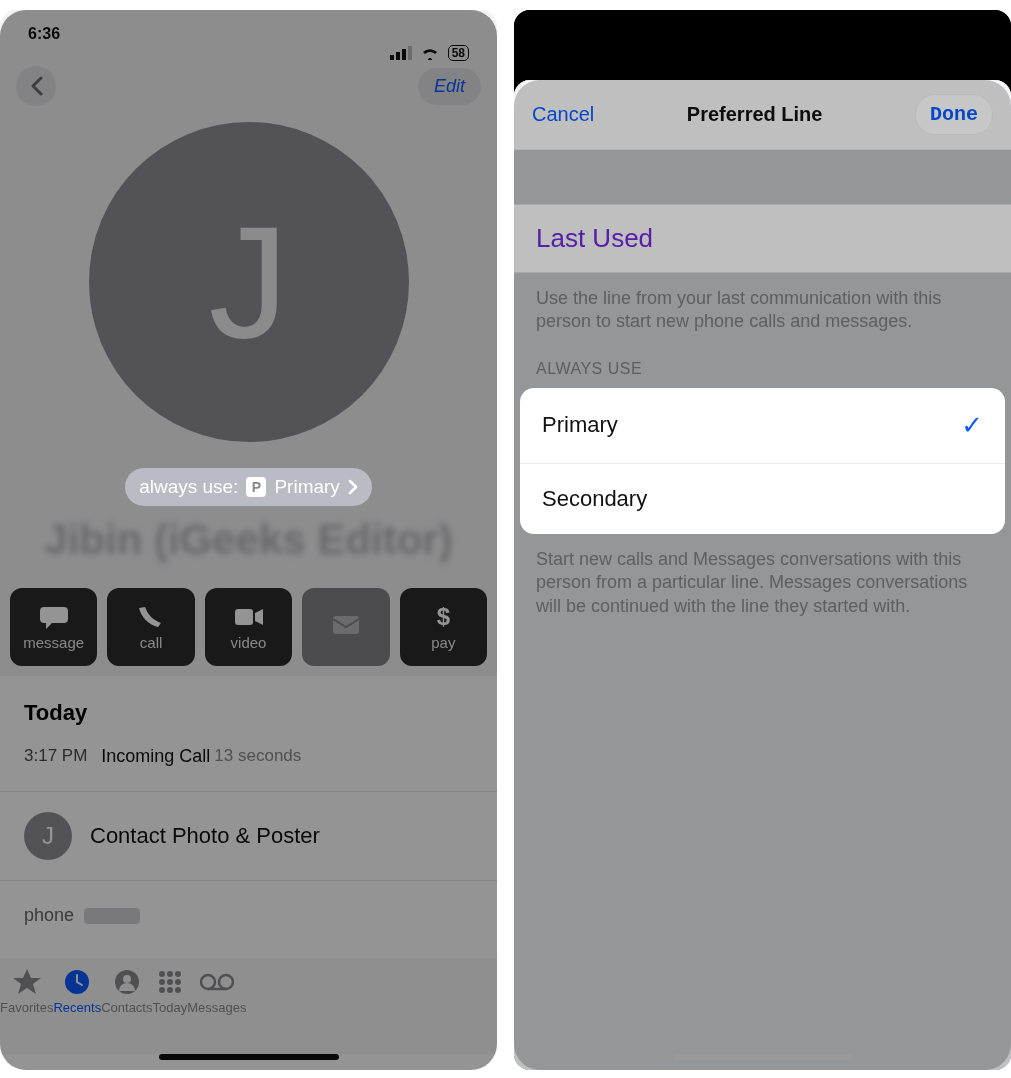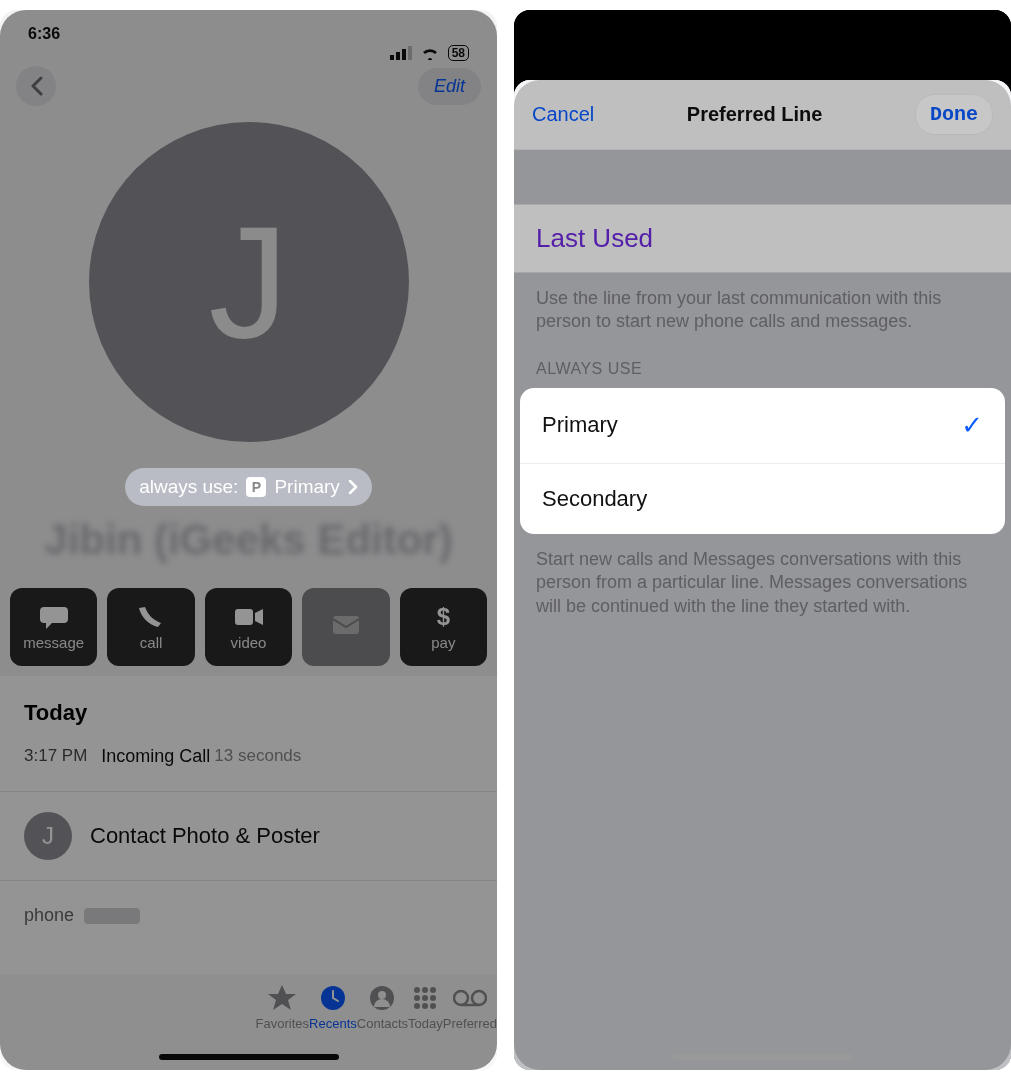--- a/index.html
+++ b/index.html
@@ -40,21 +40,21 @@
   .callrow .stk  { display:flex; flex-direction:row; gap:4px; }
   .callrow .ttl  { font-size:18px; color:#111; }
   .callrow .sub  { font-size:17px; color:#8a8a8e; }
 
   .posterrow { display:flex; align-items:center; gap:18px; padding:20px 24px; border-bottom:1px solid #e6e6e8; }
   .mini { width:48px; height:48px; border-radius:24px; background:#8f8f97; color:#fff; display:flex; align-items:center; justify-content:center; font-size:24px; }
   .posterrow .t { font-size:22px; color:#111; }
 
   .phonerow { padding:24px 24px 0; font-size:18px; color:#666; display:flex; align-items:center; gap:10px; }
 
-  .tabbar { position:absolute; bottom:0; left:0; right:0; height:96px; background:#f7f7f8; display:flex; justify-content:flex-end; align-items:flex-start; padding-top:10px; }
+  .tabbar { position:absolute; bottom:16px; left:0; right:0; height:96px; background:#f7f7f8; display:flex; justify-content:flex-start; align-items:flex-start; padding-top:10px; }
   .tab { display:flex; flex-direction:column; align-items:center; gap:4px; color:#8a8a8e; font-size:13px; }
   .tab.sel { color:#0a5bff; }
   .tab .ti { width:34px; height:28px; display:flex; align-items:center; justify-content:center; }
   .homebar { position:absolute; bottom:10px; left:50%; transform:translateX(-50%); width:180px; height:6px; border-radius:3px; background:#111; }
   .right .homebar { background:#999; }
 
   
   .sheet { position:absolute; top:70px; left:0; right:0; bottom:0; border-radius:16px 16px 0 0; overflow:hidden; background:#efeff4; }
   .sheethdr { height:70px; display:flex; align-items:center; justify-content:space-between; padding:0 18px; background:#f5f5f7; border-bottom:1px solid #e6e6e8; }
   .cancel { color:#0a5bff; font-size:20px; }
@@ -226,21 +226,21 @@
         <span>Today</span>
       </div>
       <div class="tab">
         <span class="ti">
             <svg width="34" height="18" viewBox="0 0 34 18">
               <circle cx="8" cy="9" r="7" fill="none" stroke="#8a8a8e" stroke-width="2.5"></circle>
               <circle cx="26" cy="9" r="7" fill="none" stroke="#8a8a8e" stroke-width="2.5"></circle>
               <line x1="8" y1="16" x2="26" y2="16" stroke="#8a8a8e" stroke-width="2.5"></line>
             </svg>
           </span>
-        <span>Preferred</span>
+        <span>Messages</span>
       </div>
     </div>
 
     <div class="homebar"></div>
     <div class="dim"></div>
 
   </div>
 
   <div class="phone right">
     <div class="rightfill"></div>

